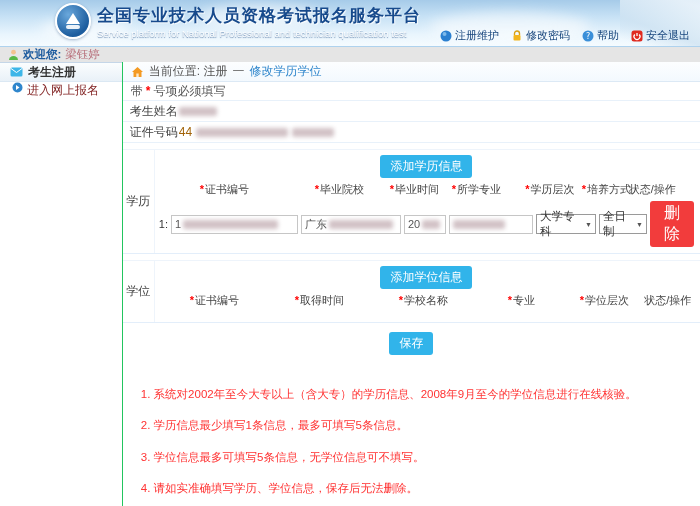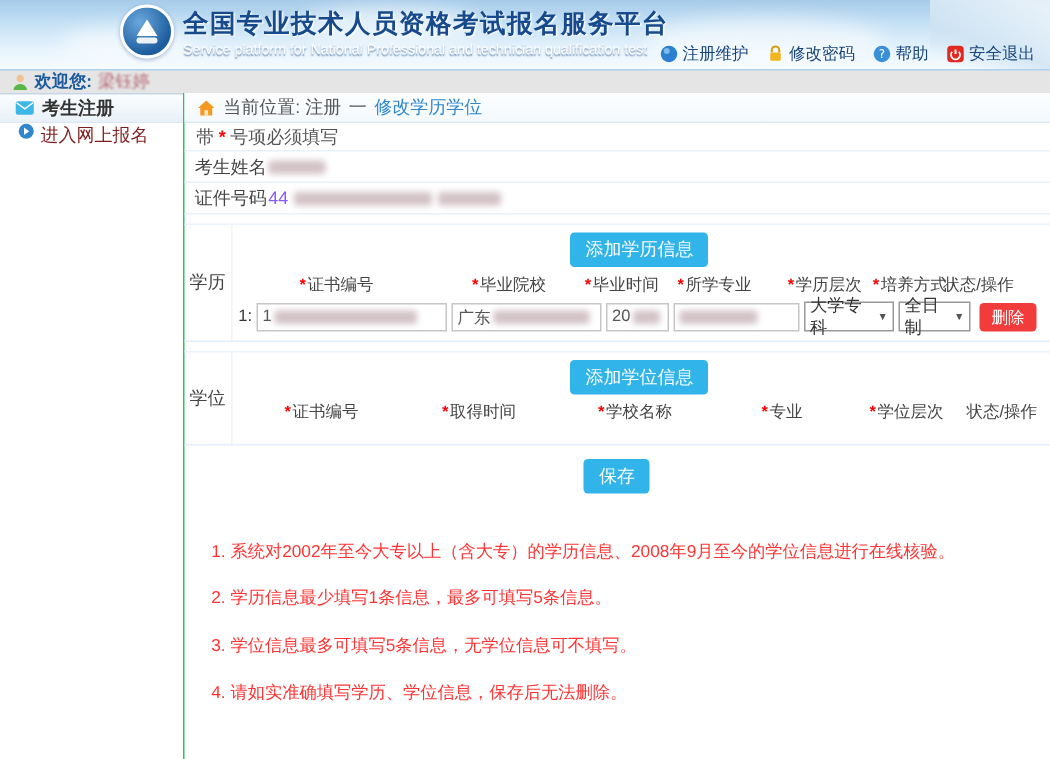--- a/index.html
+++ b/index.html
@@ -7,21 +7,21 @@
   body { font-family:"Liberation Sans","DejaVu Sans",sans-serif; font-size:12px; color:#333; background:#fff; }
   .page { position:relative; width:700px; height:506px; overflow:hidden; background:#fff; }
 
   
   .banner { position:relative; height:46px; background:linear-gradient(180deg,#a6cbe9 0%,#c6e1f5 35%,#e9f5fd 75%,#f5fbff 100%); overflow:hidden; }
   .cloud { position:absolute; background:#fff; opacity:.55; border-radius:50%; filter:blur(6px); }
   .cloud1 { width:120px; height:26px; left:200px; top:4px; }
   .cloud2 { width:160px; height:30px; left:430px; top:12px; }
   .cloud3 { width:90px; height:22px; left:40px; top:18px; }
   .figure { position:absolute; right:0; top:0; width:80px; height:46px; background:linear-gradient(200deg,#f3f8fc 10%,#cfe3f2 60%,transparent 90%); opacity:.8; }
-  .brand { position:absolute; left:80px; top:3px; display:flex; align-items:center; gap:6px; }
+  .brand { position:absolute; left:55px; top:3px; display:flex; align-items:center; gap:6px; }
   .logo { width:36px; height:36px; border-radius:50%; background:radial-gradient(circle at 35% 30%,#6aa8dc,#1d5d9e 70%); border:2px solid #fff; box-shadow:0 1px 3px rgba(40,80,130,.4); display:flex; align-items:center; justify-content:center; }
   .brand-text .cn { font-size:17px; font-weight:bold; color:#174a8c; letter-spacing:1px; text-shadow:1px 1px 1px rgba(255,255,255,.9); }
   .brand-text .en { font-size:9.5px; color:#fdfeff; text-shadow:0 1px 1px rgba(60,100,150,.7); margin-top:1px; }
   .top-links { position:absolute; right:10px; bottom:3px; display:flex; align-items:flex-end; gap:12px; }
   .top-link { display:flex; align-items:center; gap:3px; color:#17457c; font-size:11px; cursor:pointer; }
   .top-link svg { display:block; }
 
   
   .welcome { height:16px; background:#e5e5e5; border-top:1px solid #aed2ee; display:flex; align-items:center; padding-left:8px; gap:4px; }
   .welcome .w-label { color:#1d5b9e; font-weight:bold; font-size:11.5px; }
@@ -38,29 +38,29 @@
   .crumb { height:20px; border-bottom:1px solid #dce9f5; background:linear-gradient(180deg,#fdfeff,#f3f9fe); display:flex; align-items:center; gap:5px; padding-left:8px; color:#555; }
   .crumb .cur { color:#2f86cc; cursor:pointer; }
 
   .required-row { height:19px; border-bottom:1px solid #e8f1fa; display:flex; align-items:center; padding-left:8px; color:#555; gap:2px; }
   .star { color:#f00; font-weight:bold; margin:0 1px; }
 
   
   .frow { display:flex; align-items:center; border-bottom:1px solid #e8f1fa; }
   .frow.simple { height:21px; }
   .flabel { width:56px; padding-left:7px; color:#444; flex:none; }
-  .fvalue { display:flex; align-items:center; gap:4px; color:#8b5cf6; }
+  .fvalue { display:flex; align-items:center; gap:4px; color:#a16207; }
   .blur-chip { display:inline-block; height:9px; border-radius:2px; background:#d2c2c6; filter:blur(2px); }
 
   .section { display:flex; border-bottom:1px solid #e3eefa; }
   .section .sec-label { width:32px; flex:none; display:flex; align-items:center; justify-content:center; color:#444; border-right:1px solid #eef4fb; }
   .sec-body { flex:1; padding:3px 6px 6px 4px; }
   .btn-row { text-align:center; margin:2px 0 4px; }
   .btn-blue { display:inline-block; background:#31b4ea; color:#fff; border:none; border-radius:3px; padding:3px 10px; font-size:12px; cursor:pointer; font-family:inherit; }
-  .btn-red { background:#f23c3c; color:#fff; border:none; border-radius:3px; padding:2px 8px; font-size:11px; cursor:pointer; font-family:inherit; }
+  .btn-red { background:#f23c3c; color:#fff; border:none; border-radius:3px; padding:2px 8px; font-size:16px; cursor:pointer; font-family:inherit; }
 
   .thead { display:flex; align-items:center; font-size:11px; color:#444; margin-bottom:4px; }
   .thead .th { text-align:center; white-space:nowrap; }
   .trow { display:flex; align-items:center; gap:3px; }
   .ibox { height:19px; border:1px solid #c6c6c6; background:#fff; display:flex; align-items:center; padding:0 3px; gap:2px; font-size:11px; color:#555; overflow:hidden; }
   .sel { height:20px; border:1px solid #9a9a9a; background:#fff; display:flex; align-items:center; justify-content:space-between; padding:0 3px; font-size:11.5px; color:#333; cursor:pointer; }
   .sel .car { font-size:7px; color:#555; margin-left:2px; }
 
   
   .e1{width:127px;} .e2{width:100px;} .e3{width:42px;} .e4{width:84px;} .e5{width:60px;} .e6{width:48px;} .e7{width:44px;}

